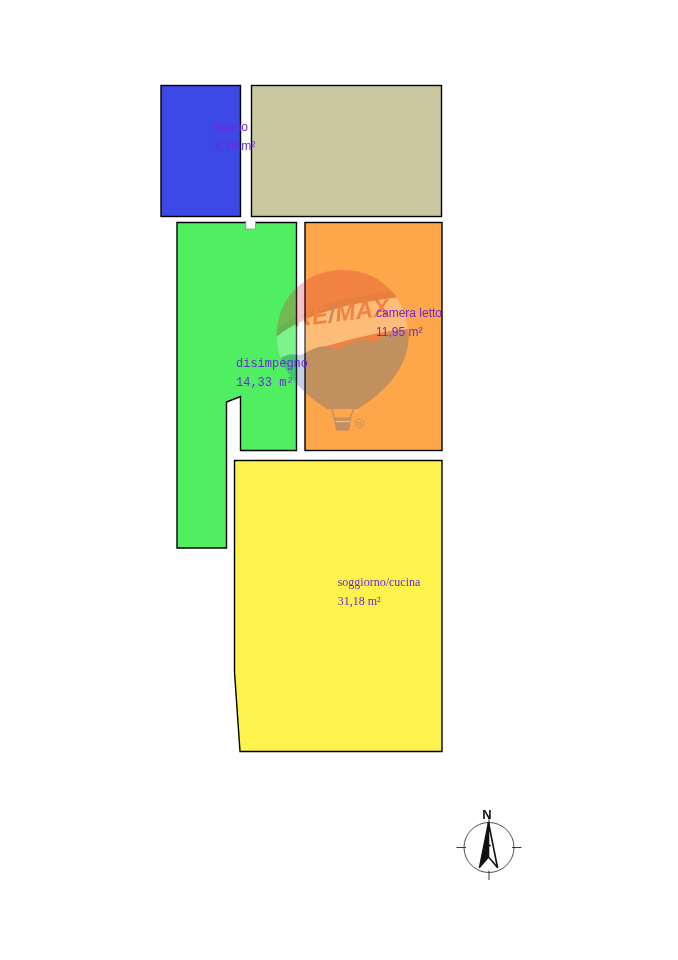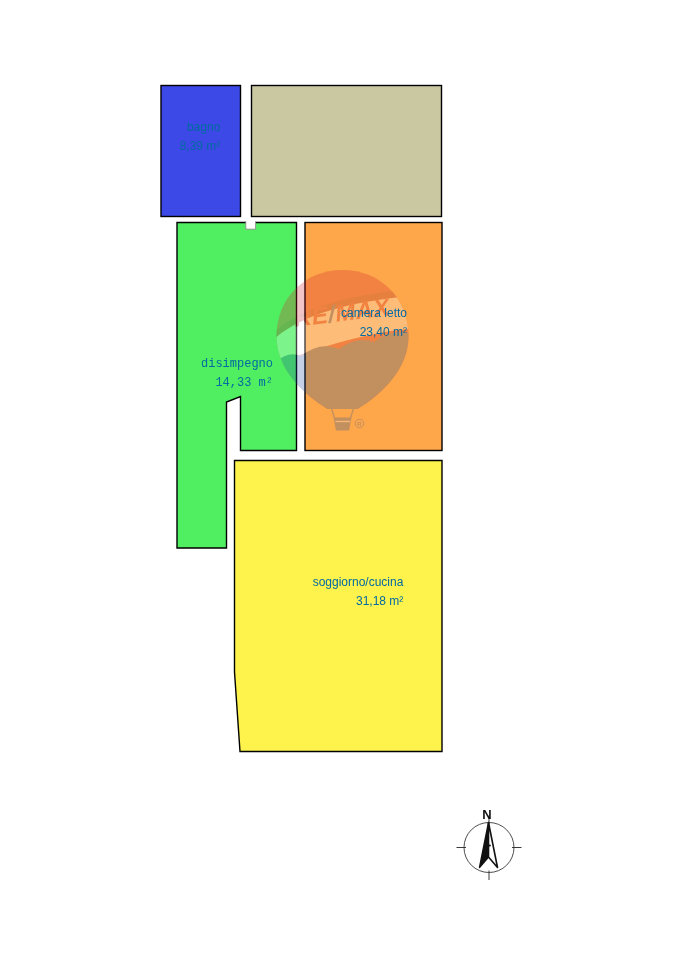--- a/index.html
+++ b/index.html
@@ -7,32 +7,33 @@
     position:relative;
     width:678px;height:960px;
     background:#ffffff;
     font-family:"Liberation Sans", sans-serif;
     overflow:hidden;
   }
   .plan-svg{position:absolute;left:0;top:0;}
   .room-label{
     position:absolute;
     transform:translateX(-50%);
-    text-align:right;
+    text-align:left;
     font-size:12px;
     line-height:19px;
-    color:#0369a1;
+    color:#6d28d9;
     white-space:nowrap;
     z-index:3;
+    margin-left:35px;
   }
   .lbl-bagno{left:200px;top:118px;}
   .lbl-veranda{left:347px;top:118px;}
   .lbl-disimpegno{left:237px;top:355px;font-family:Liberation Mono, monospace;}
   .lbl-camera{left:374px;top:304px;}
-  .lbl-soggiorno{left:358px;top:573px;}
+  .lbl-soggiorno{left:344px;top:573px;font-family:Liberation Serif, serif;}
 </style>
 </head>
 <body>
 
 <div class="canvas">
 
   <svg class="plan-svg" width="678" height="960" viewBox="0 0 678 960">
 
     <defs>
       <clipPath id="balloon-envelope-clip">
@@ -90,21 +91,21 @@
   </div>
 
 
   <div class="room-label lbl-disimpegno">
     <div>disimpegno</div>
     <div>14,33 m²</div>
   </div>
 
   <div class="room-label lbl-camera">
     <div>camera letto</div>
-    <div>23,40 m²</div>
+    <div>11,95 m²</div>
   </div>
 
   <div class="room-label lbl-soggiorno">
     <div>soggiorno/cucina</div>
     <div>31,18 m²</div>
   </div>
 
 </div>
 
 </body></html>

